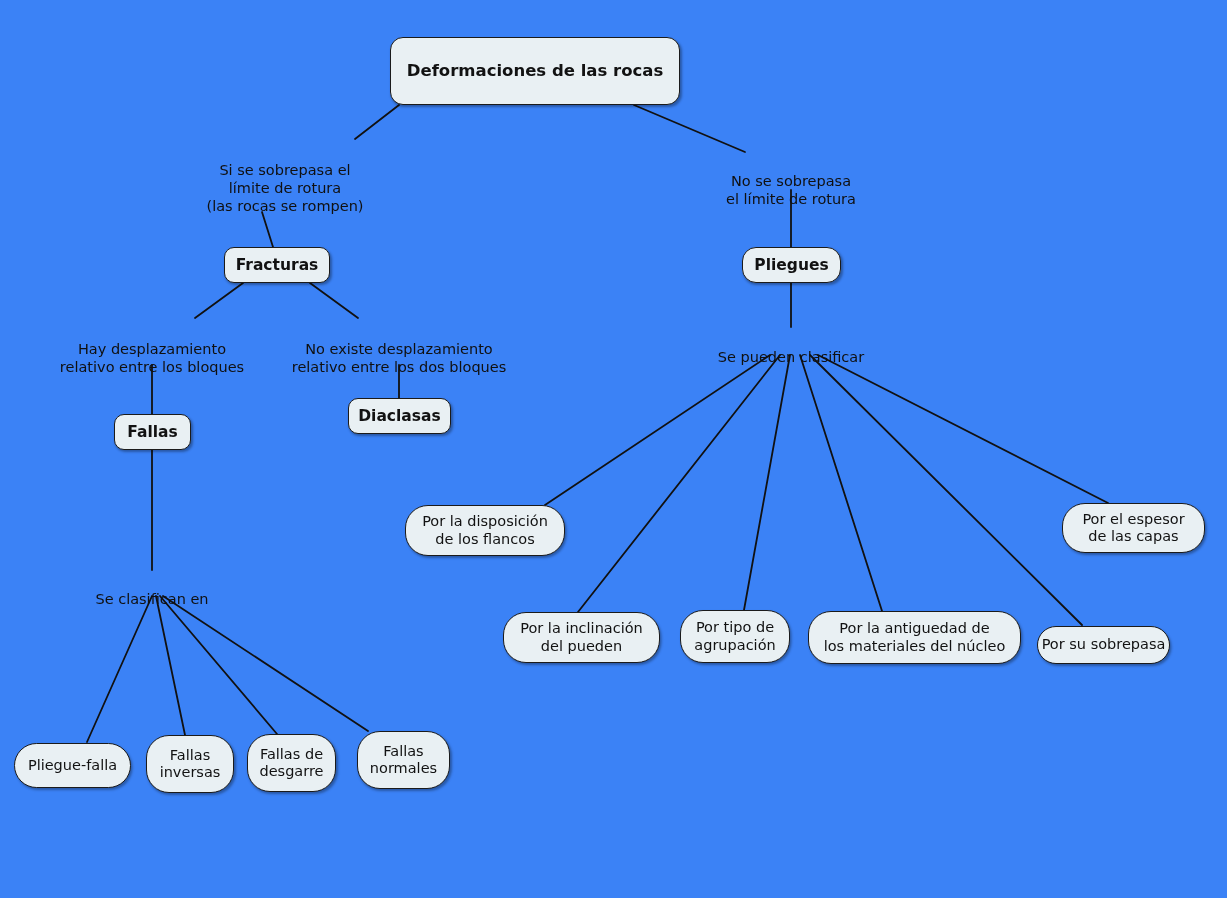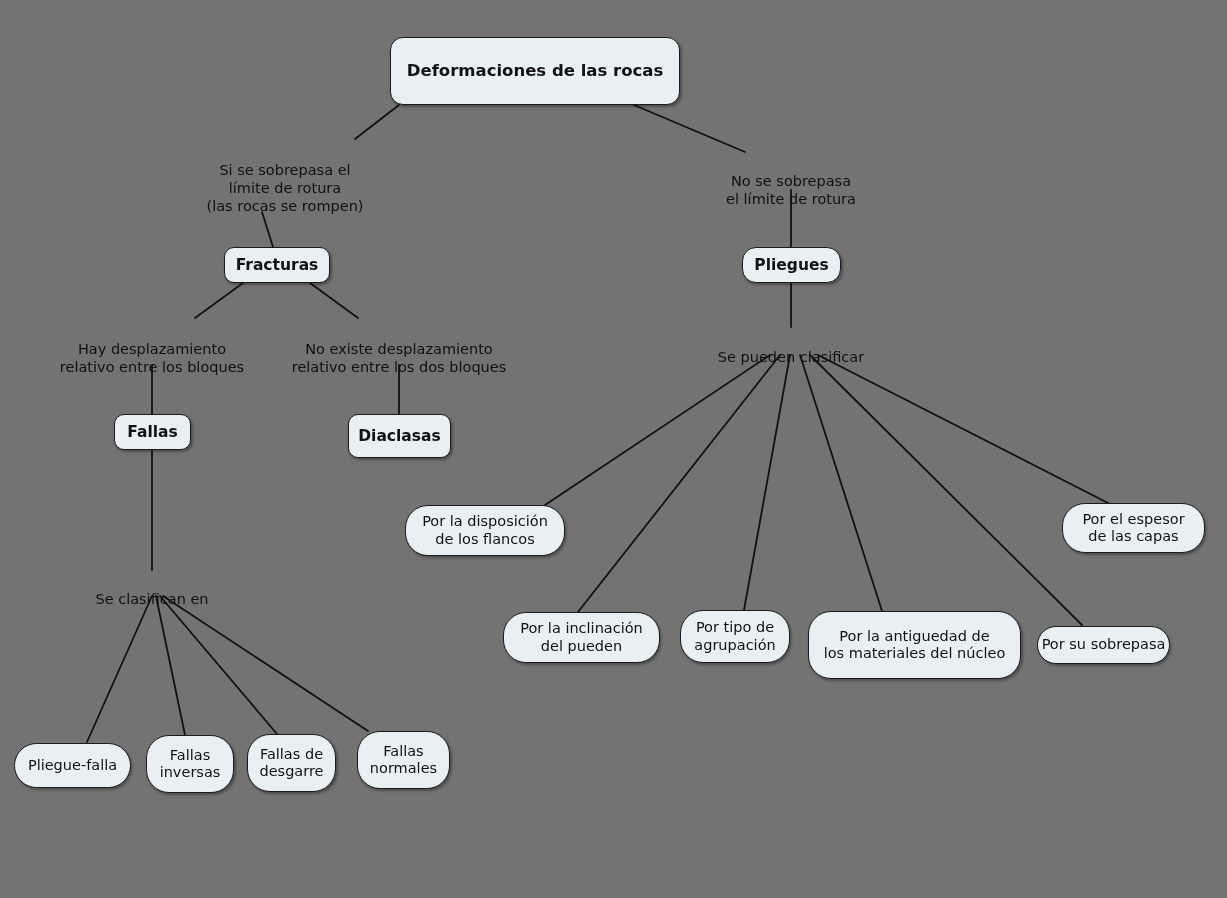--- a/index.html
+++ b/index.html
@@ -10,21 +10,21 @@
   body {
     width: 1227px;
     height: 898px;
     font-family: "DejaVu Sans", sans-serif;
     overflow: hidden;
   }
   #map-root {
     position: relative;
     width: 1227px;
     height: 898px;
-    background: #737373;
+    background: #3b82f6;
   }
   #edge-layer {
     position: absolute;
     left: 0;
     top: 0;
     width: 1227px;
     height: 898px;
   }
   .node {
     position: absolute;
@@ -115,21 +115,21 @@
   </div>
 
   <div class="node level2" style="left:742px; top:247px; width:99px; height:36px;border-radius:14px;">
     <span>Pliegues</span>
   </div>
 
   <div class="node level2" style="left:114px; top:414px; width:77px; height:36px;">
     <span>Fallas</span>
   </div>
 
-  <div class="node level2" style="left:348px; top:414px; width:103px; height:44px;">
+  <div class="node level2" style="left:348px; top:398px; width:103px; height:36px;">
     <span>Diaclasas</span>
   </div>
 
   <div class="node leaf" style="left:14px; top:743px; width:117px; height:45px;">
     <span>Pliegue-falla</span>
   </div>
 
   <div class="node leaf" style="left:146px; top:735px; width:88px; height:58px;">
     <span>Fallas
 inversas</span>
@@ -153,21 +153,21 @@
   <div class="node leaf" style="left:503px; top:612px; width:157px; height:51px;">
     <span>Por la inclinación
 del pueden</span>
   </div>
 
   <div class="node leaf" style="left:680px; top:610px; width:110px; height:53px;">
     <span>Por tipo de
 agrupación</span>
   </div>
 
-  <div class="node leaf" style="left:808px; top:611px; width:213px; height:68px;">
+  <div class="node leaf" style="left:808px; top:611px; width:213px; height:53px;">
     <span>Por la antiguedad de
 los materiales del núcleo</span>
   </div>
 
   <div class="node leaf" style="left:1037px; top:626px; width:133px; height:38px;">
     <span>Por su sobrepasa</span>
   </div>
 
   <div class="node leaf" style="left:1062px; top:503px; width:143px; height:50px;">
     <span>Por el espesor

